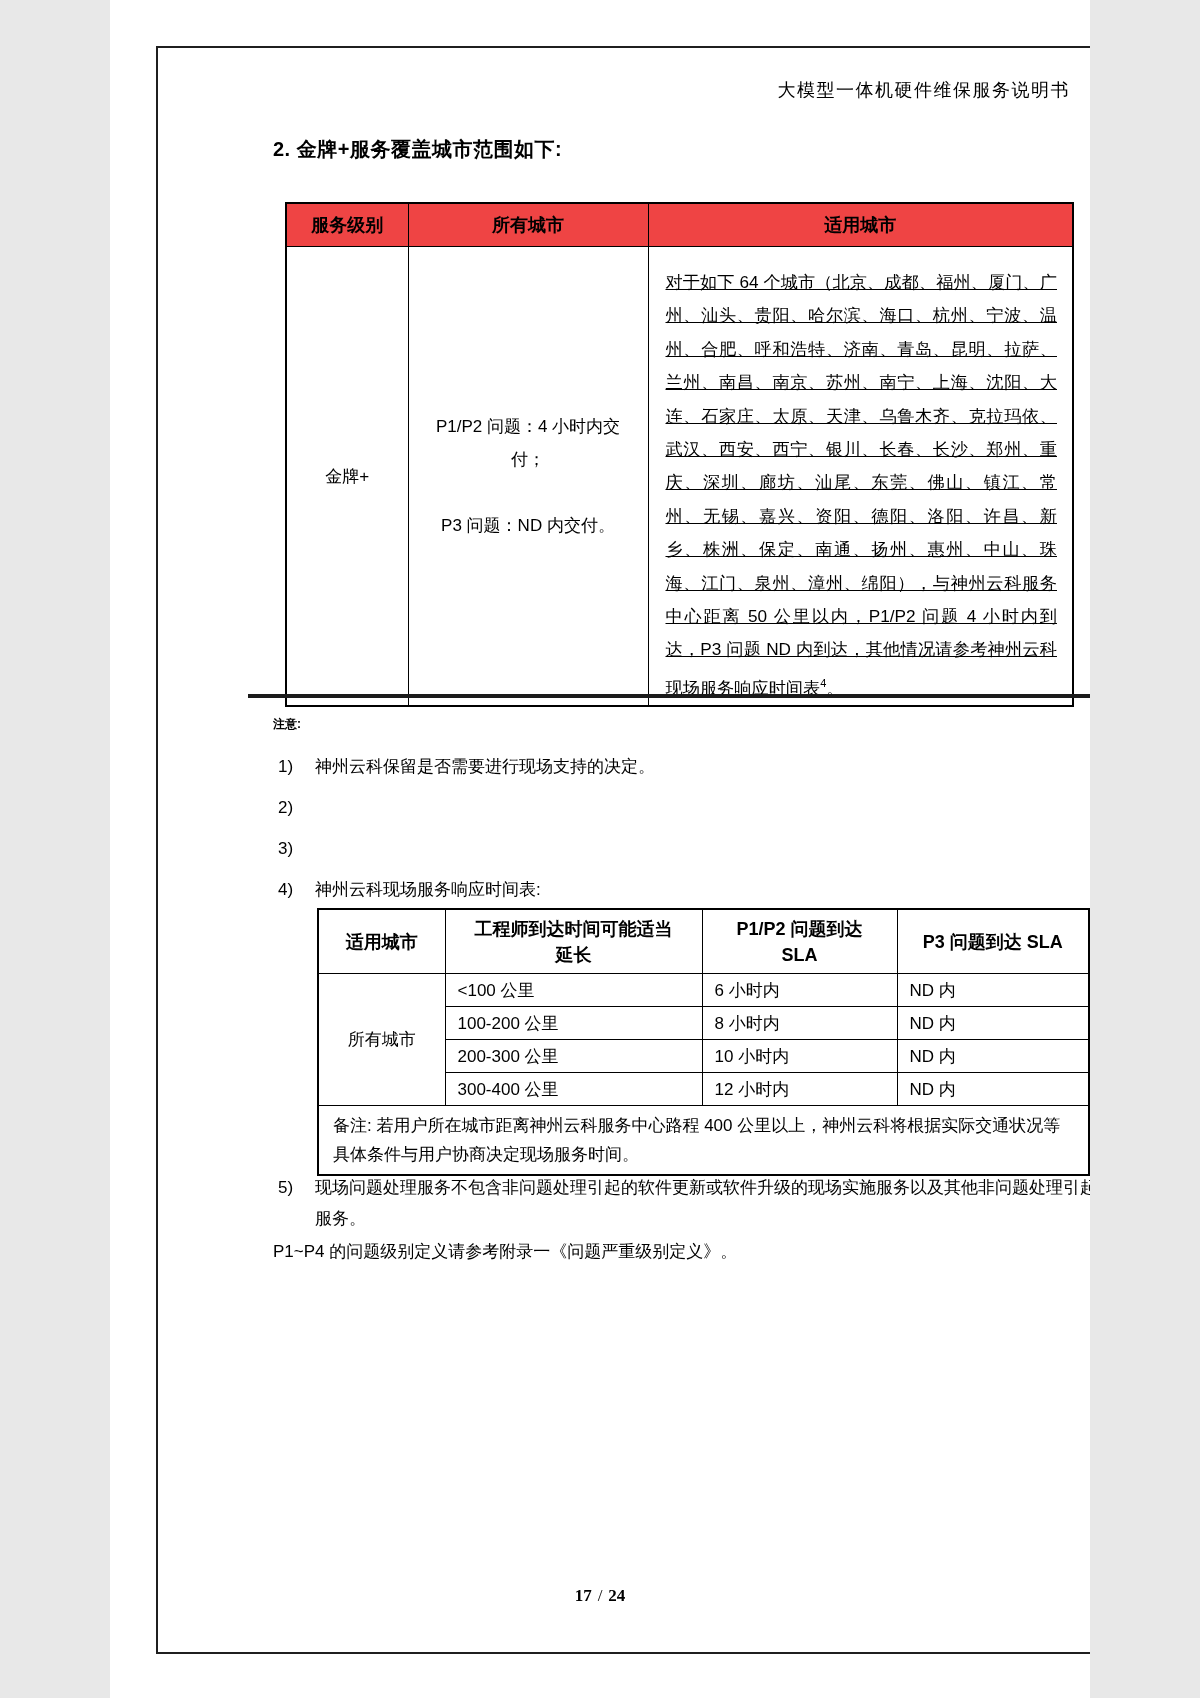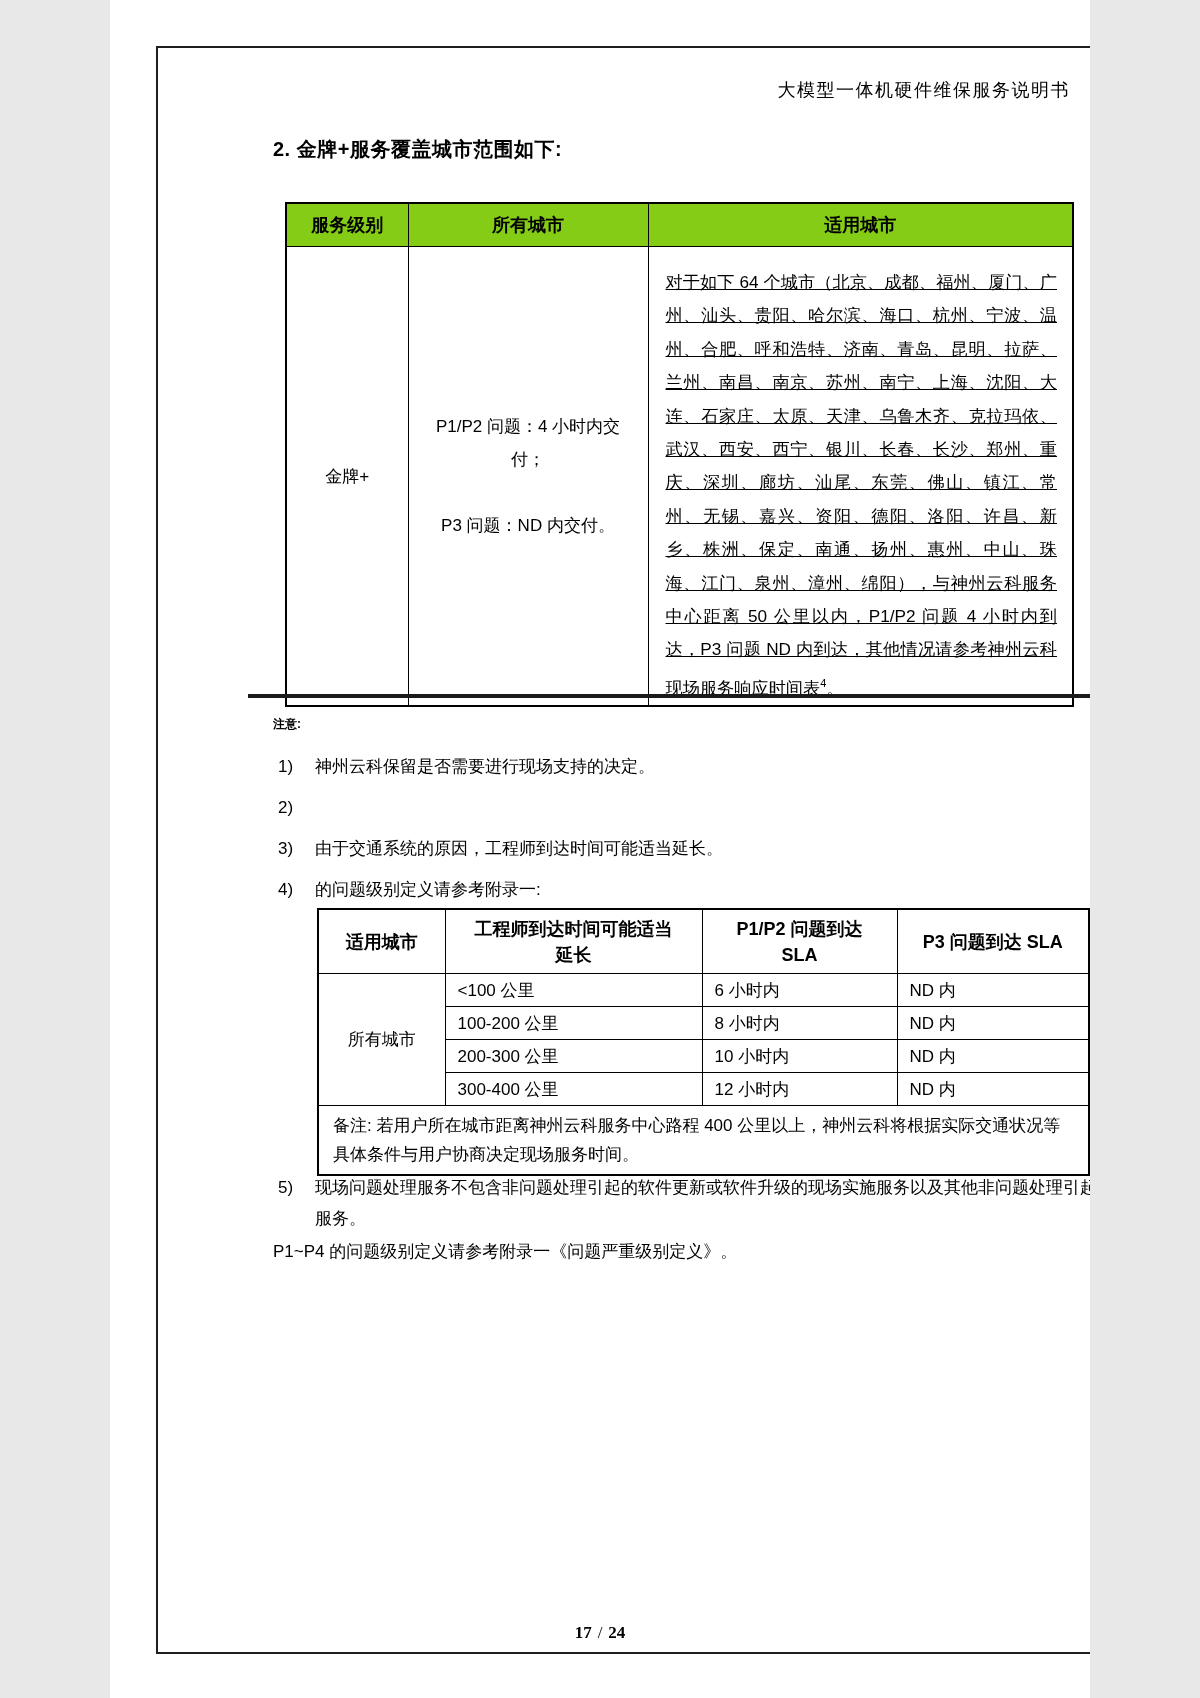--- a/index.html
+++ b/index.html
@@ -22,21 +22,21 @@
     position:absolute; top:136px; left:163px;
     font-size:20px; font-weight:bold; letter-spacing:0.5px;
   }
 
   table { border-collapse:collapse; table-layout:fixed; }
 
   
   .t1 { position:absolute; top:202px; left:175px; width:787px; border:2px solid #000; }
   .t1 th, .t1 td { border:1px solid #000; }
   .t1 thead th {
-    height:40px; background:#84cc16; font-size:18px; font-weight:bold;
+    height:40px; background:#ef4444; font-size:18px; font-weight:bold;
     text-align:center; vertical-align:middle;
   }
   .t1 td { height:430px; }
   .t1 .cell-level { text-align:center; vertical-align:middle; font-size:17px; }
   .t1 .cell-response { text-align:center; vertical-align:middle; font-size:17px; line-height:33px; padding:0 26px; }
   .t1 .cell-response .resp-line1 { margin-bottom:33px; }
   .t1 .cell-cities {
     vertical-align:top; padding:19px 15px 0 17px;
     font-size:17.2px; line-height:33.4px; text-align:justify;text-decoration:underline;
   }
@@ -60,21 +60,21 @@
   }
   .t2 .cell-scope { text-align:center; vertical-align:middle; font-size:17px; }
   .t2 .cell-data { height:32px; padding:0 4px 0 12px; vertical-align:middle; }
   .t2 .cell-remark { height:64px; padding:2px 14px; line-height:29px; vertical-align:middle; }
 
   .item5 { position:absolute; top:1172px; left:168px; width:878px; font-size:17px; line-height:31px; display:grid; grid-template-columns:37px 1fr; }
   .closing { position:absolute; top:1240px; left:163px; font-size:17px; }
 
   .page-num {
     position:absolute; top:1586px; left:0; width:100%; text-align:center;
-    font-family:"Liberation Serif","DejaVu Serif",serif; font-size:17px; font-weight:bold;margin-top:37px;
+    font-family:"Liberation Serif","DejaVu Serif",serif; font-size:17px; font-weight:bold;
   }
   .page-num .sep { font-weight:normal; padding:0 6px; }
 </style>
 </head>
 <body>
 
 <div class="page">
   <div class="frame"></div>
 
   <div class="doc-header">大模型一体机硬件维保服务说明书</div>
@@ -113,25 +113,24 @@
   <div class="notes">
     <div class="note-item">
       <span class="note-num">1)</span>
       <span>神州云科保留是否需要进行现场支持的决定。</span>
     </div>
     <div class="note-item">
       <span class="note-num">2)</span>
     </div>
     <div class="note-item">
       <span class="note-num">3)</span>
-      <span>由于交通系统的原因，工程师到达时间可能适当延长。</span>
     </div>
     <div class="note-item">
       <span class="note-num">4)</span>
-      <span>的问题级别定义请参考附录一:</span>
+      <span>神州云科现场服务响应时间表:</span>
     </div>
   </div>
 
   <table class="t2">
     <colgroup>
       <col style="width:127px">
         <col style="width:257px">
         <col style="width:195px">
         <col style="width:192px">
     </colgroup>

